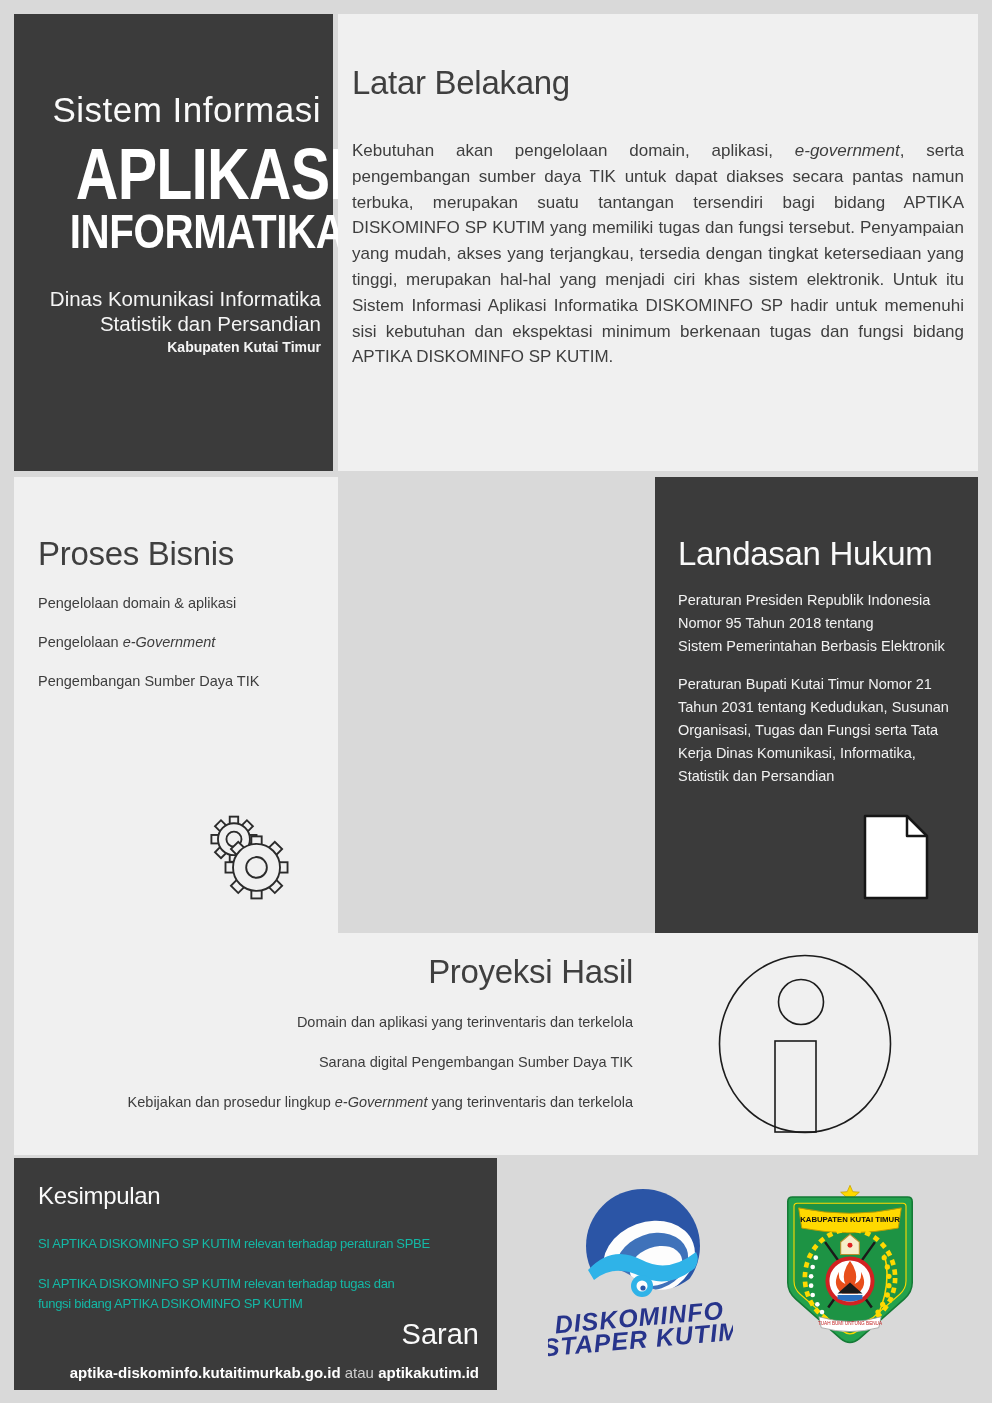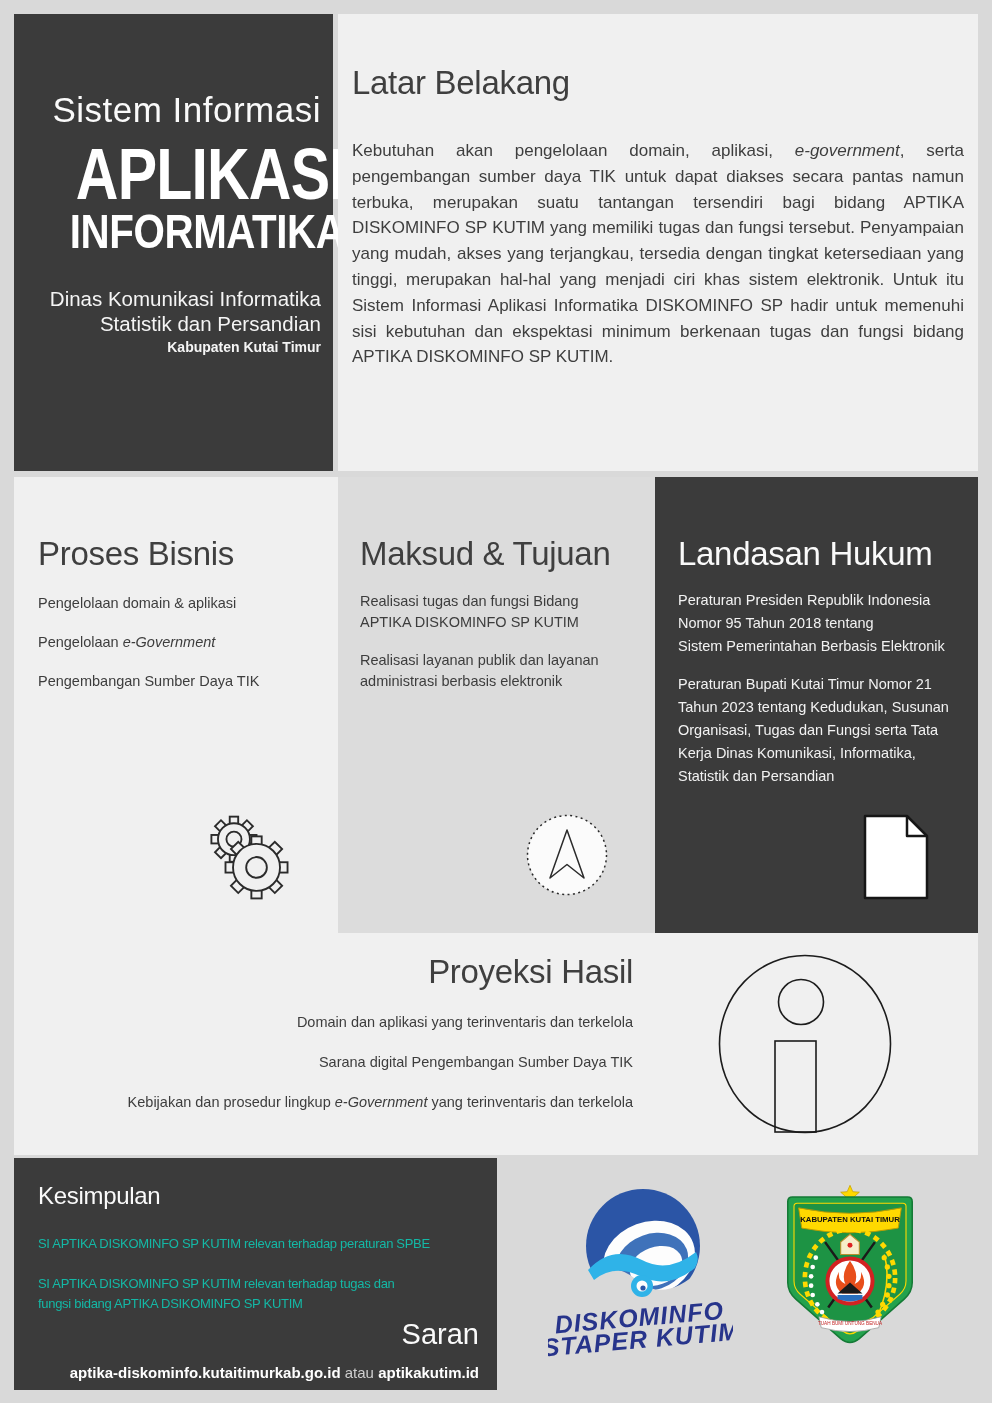--- a/index.html
+++ b/index.html
@@ -116,39 +116,28 @@
           <rect x="-5.5" y="-33" width="11" height="11" transform="rotate(225)"></rect>
           <rect x="-5.5" y="-33" width="11" height="11" transform="rotate(270)"></rect>
           <rect x="-5.5" y="-33" width="11" height="11" transform="rotate(315)"></rect>
         </g>
         <circle r="25"></circle>
         <circle r="11" fill="none"></circle>
       </g>
     </svg>
   </div>
 
-  <div class="panel col mid" id="col-maksud">
-    <div class="h-light">Maksud &amp; Tujuan</div>
-    <div class="mk-item">Realisasi tugas dan fungsi Bidang
-APTIKA DISKOMINFO SP KUTIM</div>
-    <div class="mk-item">Realisasi layanan publik dan layanan
-administrasi berbasis elektronik</div>
-    <svg class="icon-compass" viewBox="0 0 84 84">
-      <circle cx="42" cy="42" r="39.5" fill="#fbfbfb" stroke="#2b2b2b" stroke-width="1.5" stroke-dasharray="2 3.4"></circle>
-      <path d="M42 17 L59 65 L42 51.5 L25 65 Z" fill="none" stroke="#2b2b2b" stroke-width="1.5" stroke-linejoin="round"></path>
-    </svg>
-  </div>
 
   <div class="panel col dark" id="col-landasan">
     <div class="h-light">Landasan Hukum</div>
     <div class="lh-item">Peraturan Presiden Republik Indonesia
 Nomor 95 Tahun 2018 tentang
 Sistem Pemerintahan Berbasis Elektronik</div>
     <div class="lh-item">Peraturan Bupati Kutai Timur Nomor 21
-Tahun 2023 tentang Kedudukan, Susunan
+Tahun 2031 tentang Kedudukan, Susunan
 Organisasi, Tugas dan Fungsi serta Tata
 Kerja Dinas Komunikasi, Informatika,
 Statistik dan Persandian</div>
     <svg class="icon-doc" viewBox="0 0 66 86">
       <path d="M2 2 H44 L64 22 V84 H2 Z" fill="#ffffff" stroke="#161616" stroke-width="2.5" stroke-linejoin="round"></path>
       <path d="M44 2 V22 H64" fill="none" stroke="#161616" stroke-width="2.5" stroke-linejoin="round"></path>
     </svg>
   </div>
 
   <div class="panel light" id="proyeksi">

